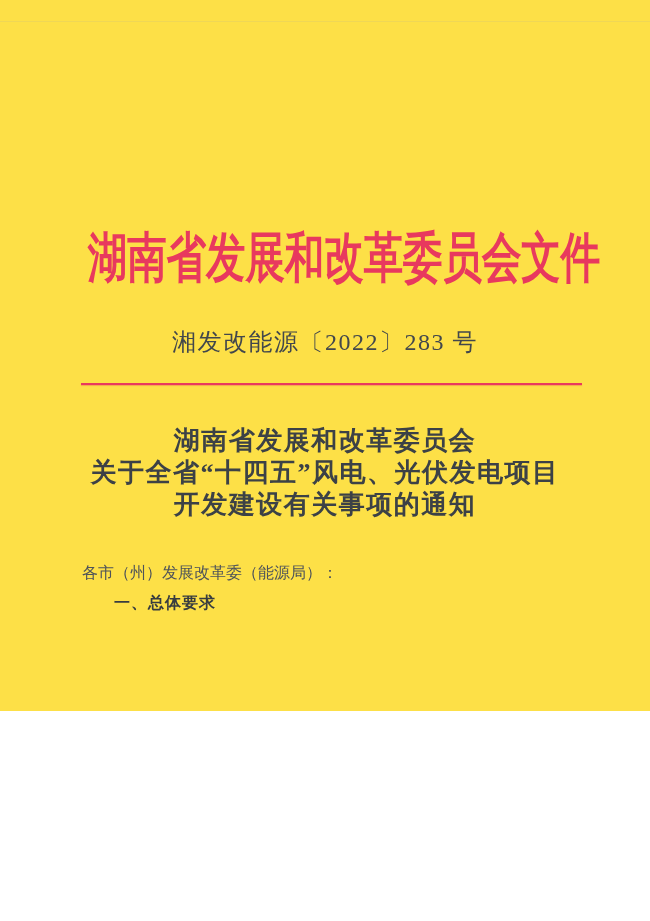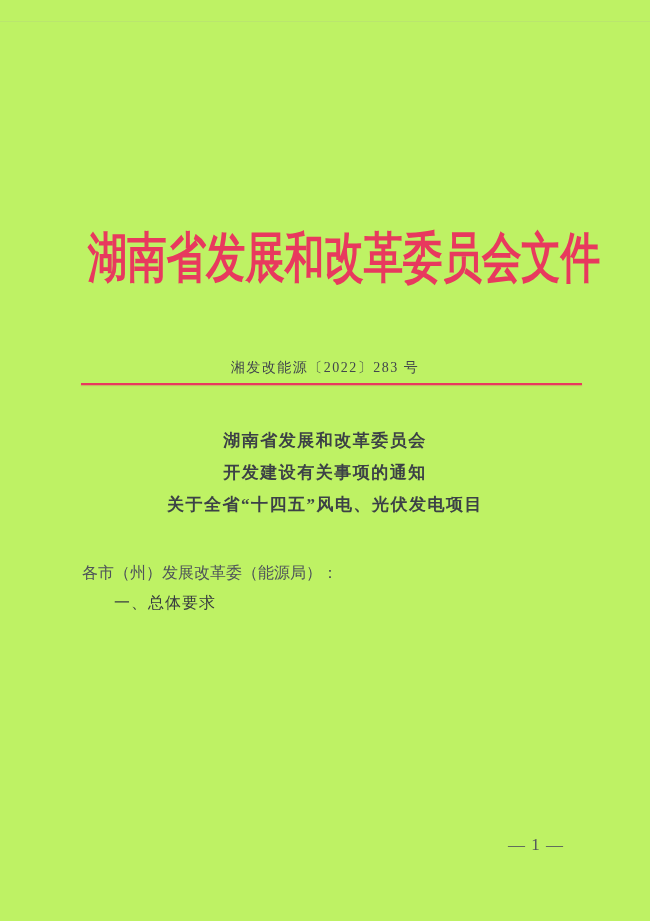--- a/index.html
+++ b/index.html
@@ -3,22 +3,22 @@
 <meta charset="utf-8">
 <style>
   html, body {
     margin: 0;
     padding: 0;
     background: #ffffff;
   }
   .page {
     position: relative;
     width: 650px;
-    height: 921px;
-    background: #bef264;
+    height: 711px;
+    background: #fde047;
     overflow: hidden;
     font-family: "Liberation Serif", "DejaVu Serif", serif;
   }
   .scan-artifact {
     position: absolute;
     top: 21px;
     left: 0;
     width: 100%;
     height: 1px;
     background: rgba(170, 170, 170, 0.16);
@@ -33,25 +33,25 @@
     font-weight: bold;
     font-size: 54px;
     line-height: 60px;
     white-space: nowrap;
     transform: scaleX(0.73);
     transform-origin: 50% 50%;
     letter-spacing: 0px;
   }
   .doc-number {
     position: absolute;
-    top: 356px;
+    top: 330px;
     left: 0;
     width: 650px;
     text-align: center;
-    font-size: 14px;
+    font-size: 24px;
     line-height: 24px;
     letter-spacing: 1.5px;
     color: #42474c;
     font-family: Liberation Serif, serif;
   }
   .red-rule {
     position: absolute;
     top: 383px;
     left: 81px;
     width: 501px;
@@ -59,21 +59,21 @@
     background: #e8395e;
     box-shadow: 0 1px 1px rgba(232, 57, 94, 0.35);
   }
   .doc-title {
     position: absolute;
     top: 425px;
     left: 0;
     width: 650px;
     text-align: center;
     font-weight: bold;
-    font-size: 17px;
+    font-size: 26px;
     line-height: 32px;
     letter-spacing: 1.5px;
     color: #3c4146;
   }
   .doc-body {
     position: absolute;
     top: 558px;
     left: 82px;
     width: 548px;
     font-size: 16px;
@@ -82,21 +82,21 @@
     text-align: justify;
   }
   .doc-body p {
     margin: 0;
   }
   .para {
     text-indent: 2em;
   }
   .section-heading {
     text-indent: 2em;
-    font-weight: normal;
+    font-weight: bold;
     color: #383c40;
     font-family: "Liberation Sans", "DejaVu Sans", sans-serif;
     letter-spacing: 1px;
   }
   .page-number {
     position: absolute;
     top: 835px;
     right: 86px;
     font-size: 17px;
     line-height: 20px;
@@ -113,22 +113,22 @@
   <div class="scan-artifact"></div>
 
   <div class="agency-banner">湖南省发展和改革委员会文件</div>
 
   <div class="doc-number">湘发改能源〔2022〕283 号</div>
 
   <div class="red-rule"></div>
 
   <div class="doc-title">
     <div>湖南省发展和改革委员会</div>
+    <div>关于全省“十四五”风电、光伏发电项目</div>
     <div>开发建设有关事项的通知</div>
-    <div>关于全省“十四五”风电、光伏发电项目</div>
   </div>
 
   <div class="doc-body">
     <p class="salutation">各市（州）发展改革委（能源局）：</p>
     <p class="section-heading">一、总体要求</p>
   </div>
 
   <div class="page-number">— 1 —</div>
 
 </div>

